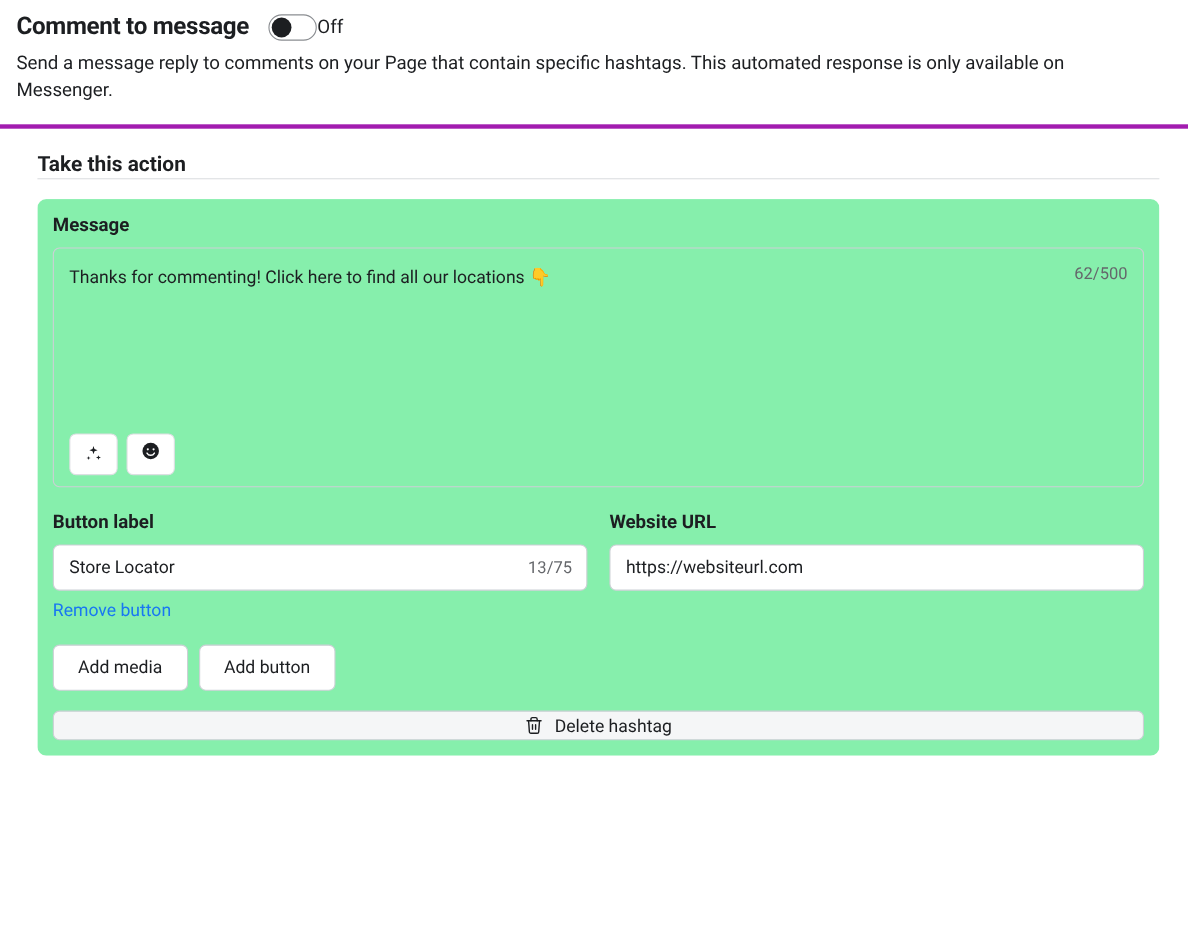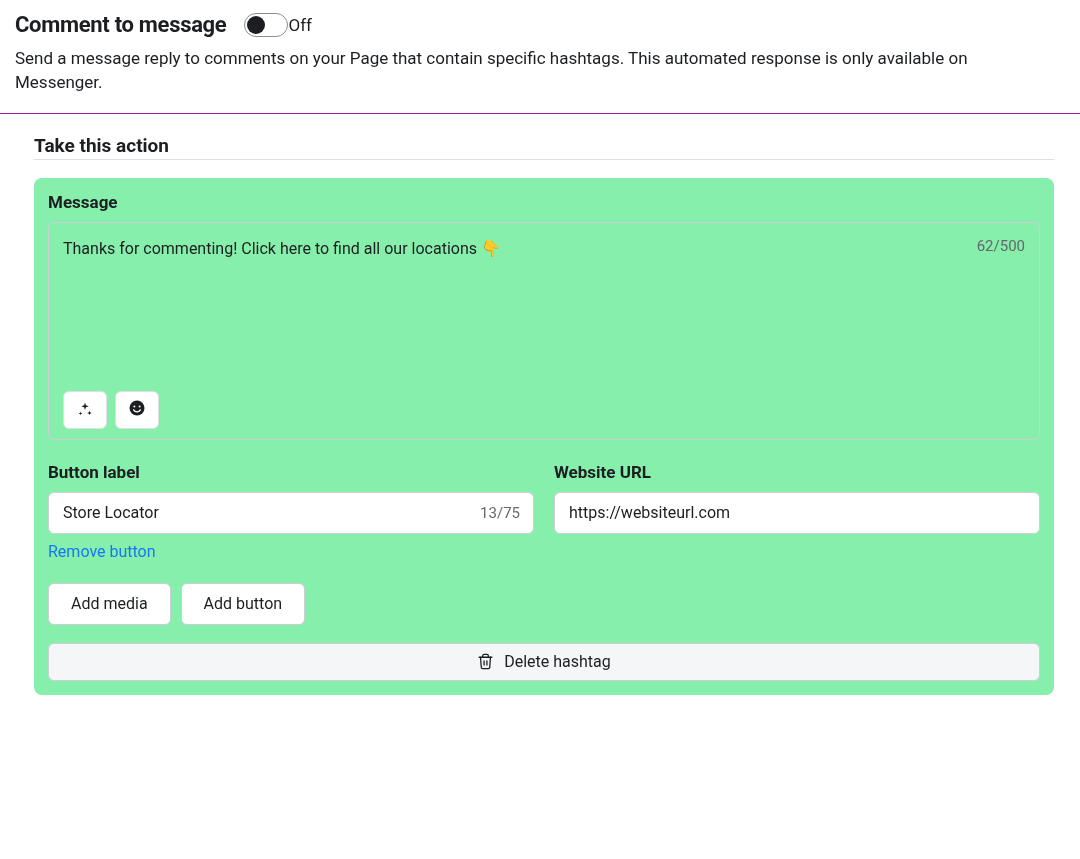--- a/index.html
+++ b/index.html
@@ -8,21 +8,21 @@
       padding: 0;
     }
     body {
       font-family: -apple-system, BlinkMacSystemFont, "Segoe UI", Roboto, Helvetica, Arial, sans-serif;
       background: #ffffff;
       color: #1c1e21;
       font-size: 15px;
     }
     .header {
       padding: 12px 27px 18px 15px;
-      border-bottom: 1px solid #a21caf;
+      border-bottom: 4px solid #a21caf;
     }
     .header-top {
       display: flex;
       align-items: center;
       gap: 18px;
       margin-bottom: 10px;
     }
     .header-title {
       font-size: 22px;
       font-weight: 700;
@@ -221,21 +221,21 @@
       border: 1px solid #ccd0d5;
       border-radius: 6px;
       background: #fff;
       font-size: 16px;
       font-family: inherit;
       color: #1c1e21;
       cursor: pointer;
     }
     .delete-btn {
       width: 100%;
-      height: 38px;
+      height: 27px;
       margin-top: 18px;
       border: 1px solid #ccd0d5;
       border-radius: 6px;
       background: #f5f6f7;
       font-size: 16px;
       font-family: inherit;
       color: #1c1e21;
       cursor: pointer;
       display: flex;
       align-items: center;

